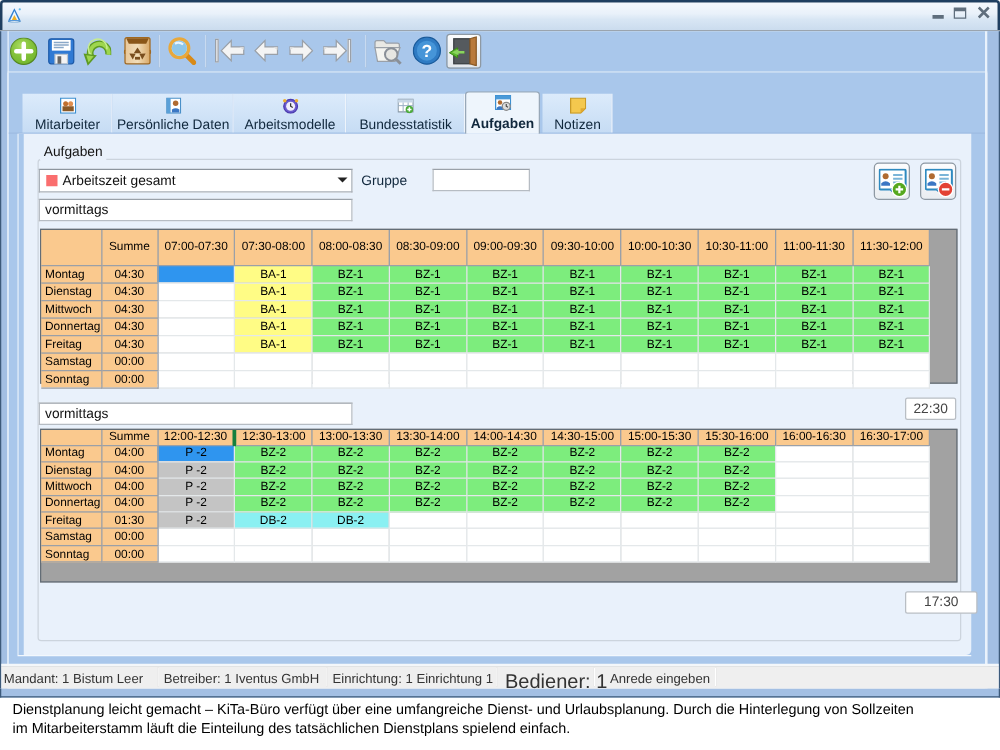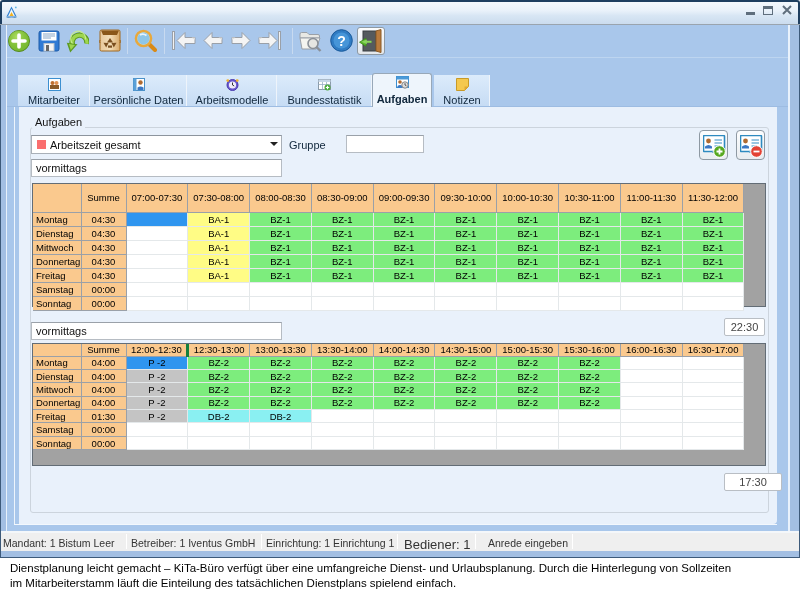--- a/index.html
+++ b/index.html
@@ -466,21 +466,21 @@
 
   <div class="abs" style="left:724px;top:473px;width:58px;height:18px;background:#fff;border:1px solid #b9bec4;border-radius:2px;text-align:center;font-size:11px;color:#444;line-height:16px;">17:30</div>
 
   <div class="abs" style="left:1px;top:531px;width:798px;height:2px;background:#f4f7fa;"></div>
   <div class="abs" style="left:1px;top:533px;width:798px;height:1.5px;background:#a6aaad;"></div>
   <div class="abs" style="left:786px;top:541px;width:9px;height:9px;background:radial-gradient(circle at 7.5px 1.5px,#9aa 1px,transparent 1.3px),radial-gradient(circle at 7.5px 4.5px,#9aa 1px,transparent 1.3px),radial-gradient(circle at 4.5px 4.5px,#9aa 1px,transparent 1.3px),radial-gradient(circle at 7.5px 7.5px,#9aa 1px,transparent 1.3px),radial-gradient(circle at 4.5px 7.5px,#9aa 1px,transparent 1.3px),radial-gradient(circle at 1.5px 7.5px,#9aa 1px,transparent 1.3px);"></div>
   <div id="status" class="abs" style="left:1px;top:533px;width:798px;height:18px;background:#efefef;font-size:11px;color:#333;"></div>
     <div class="abs" style="left:3px;top:537px;font-size:10.5px;color:#333;">Mandant: 1 Bistum Leer</div>
     <div class="abs" style="left:131px;top:537px;font-size:10.5px;color:#333;">Betreiber: 1 Iventus GmbH</div>
     <div class="abs" style="left:266px;top:537px;font-size:10.5px;color:#333;">Einrichtung: 1 Einrichtung 1</div>
-    <div class="abs" style="left:404px;top:537px;font-size:13px;color:#333;">Bediener: 1</div>
+    <div class="abs" style="left:404px;top:537px;font-size:16px;color:#333;">Bediener: 1</div>
     <div class="abs" style="left:488px;top:537px;font-size:10.5px;color:#333;">Anrede eingeben</div>
     <div class="abs" style="left:126px;top:534px;width:1px;height:15px;background:#c0c0c0;border-right:1px solid #fff;"></div>
     <div class="abs" style="left:261px;top:534px;width:1px;height:15px;background:#c0c0c0;border-right:1px solid #fff;"></div>
     <div class="abs" style="left:397px;top:534px;width:1px;height:15px;background:#c0c0c0;border-right:1px solid #fff;"></div>
     <div class="abs" style="left:474.5px;top:534px;width:1px;height:15px;background:#c0c0c0;border-right:1px solid #fff;"></div>
     <div class="abs" style="left:572px;top:534px;width:1px;height:15px;background:#c0c0c0;border-right:1px solid #fff;"></div>
 
   <div class="abs" style="left:0;top:551px;width:800px;height:7px;background:#a3bfe3;border:1px solid #3d5a7a;border-top:none;"></div>
 </div>
 

